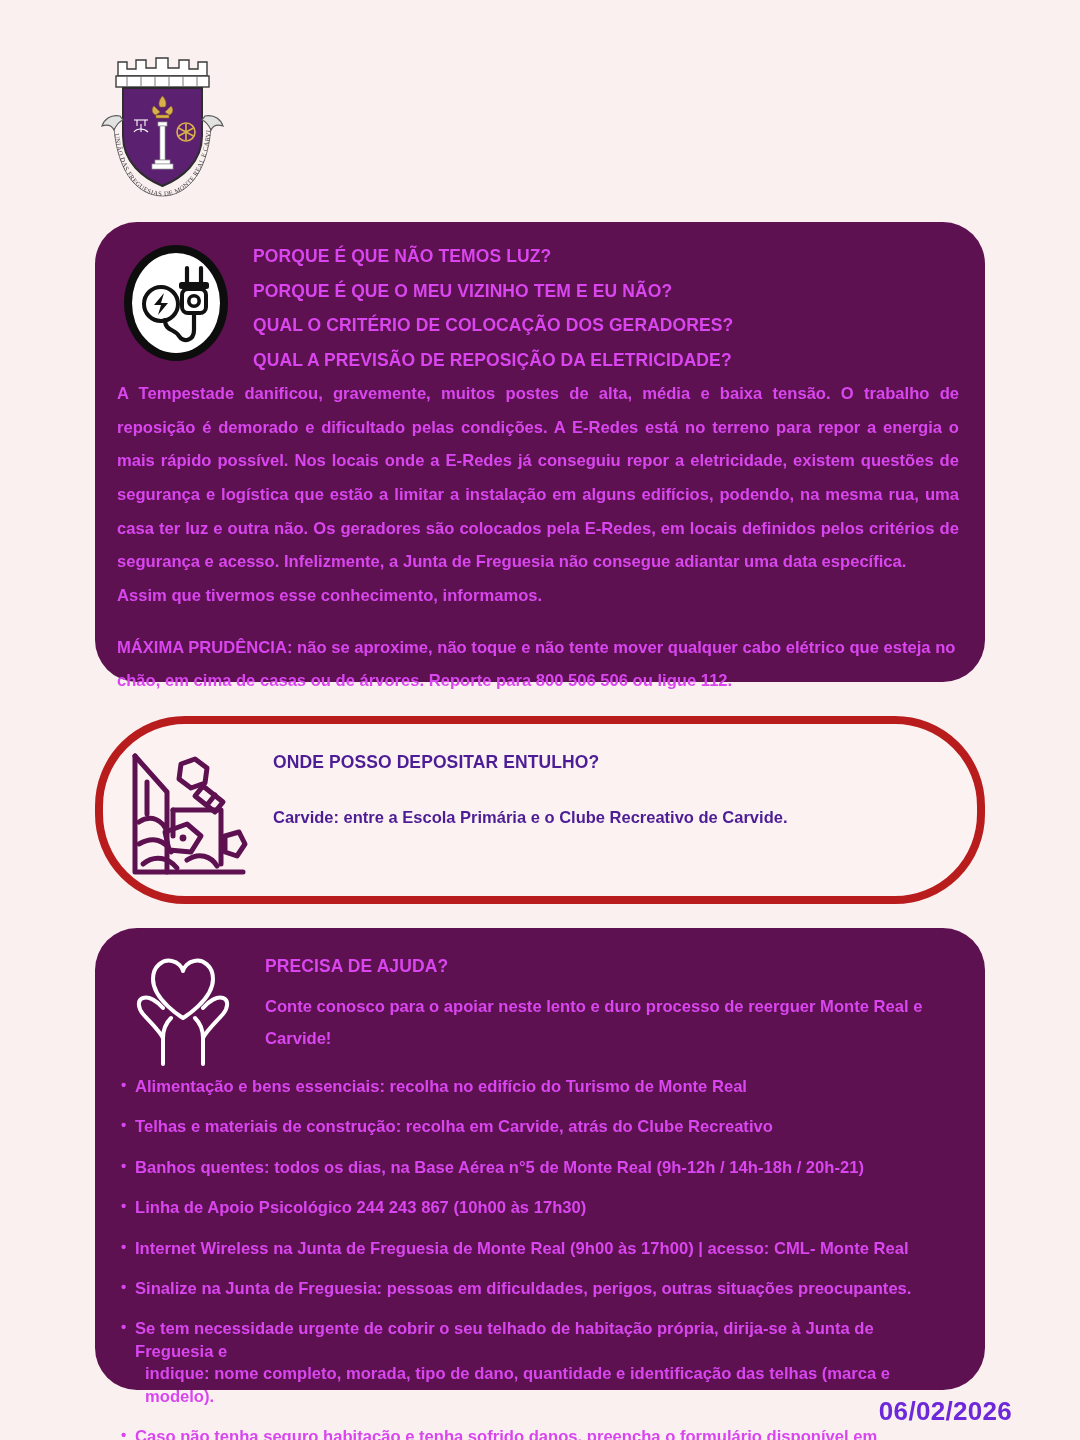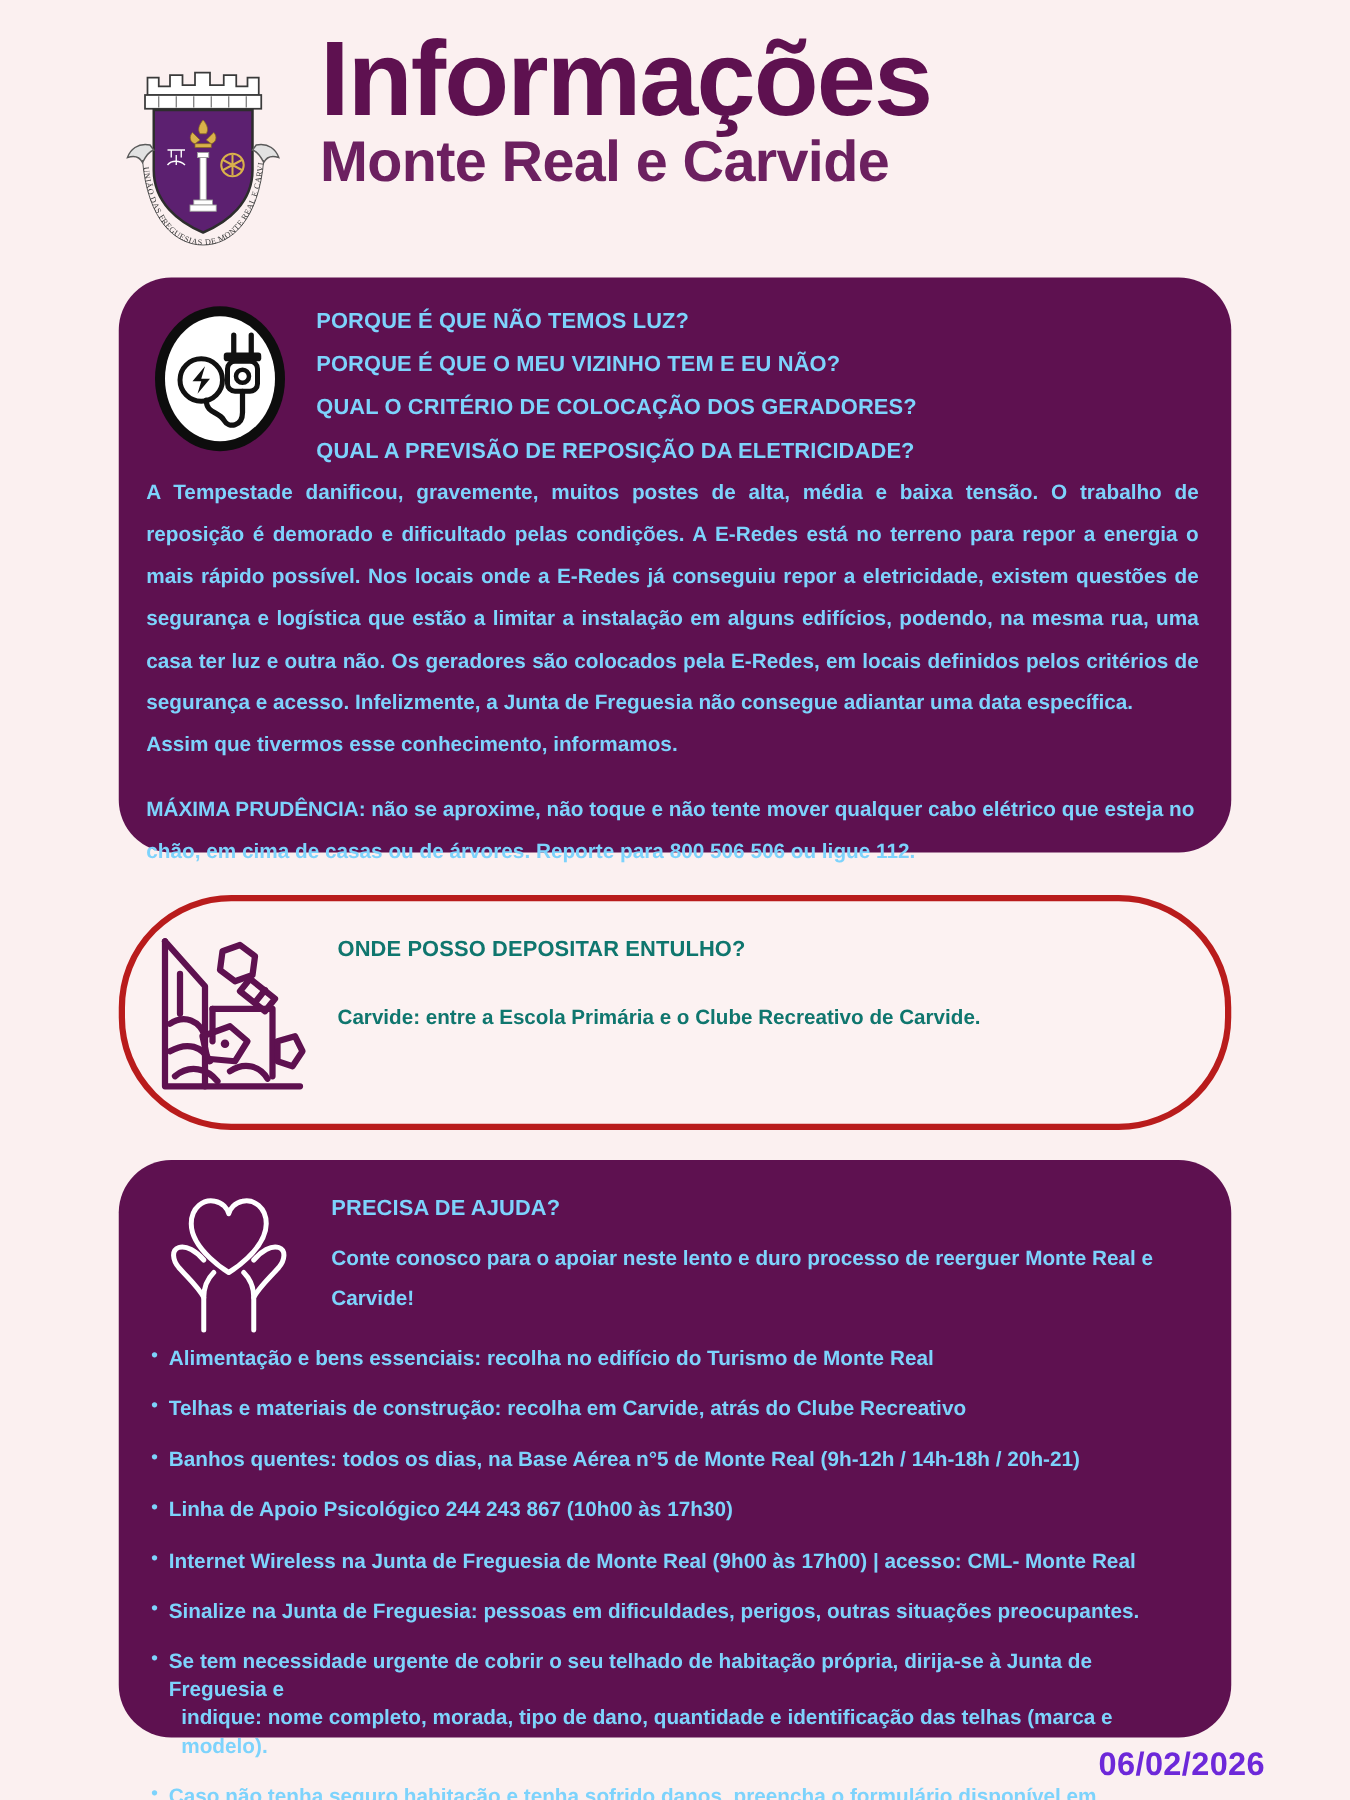--- a/index.html
+++ b/index.html
@@ -65,28 +65,28 @@
   
   .panel {
     position: absolute;
     left: 95px;
     width: 890px;
   }
 
   .panel-filled {
     background: #5E1150;
     border-radius: 42px;
-    color: #7dd3fc;
+    color: #d946ef;
   }
 
   .panel-outlined {
     background: #FCF2F2;
-    border: 5px solid #b91c1c;
+    border: 8px solid #b91c1c;
     border-radius: 100px;
-    color: #0f766e;
+    color: #4c1d95;
   }
 
   
   #panel-power { top: 222px; height: 460px; }
   
   #panel-debris { top: 716px; height: 188px; border-radius: 90px; }
   
   #panel-help { top: 928px; height: 462px; border-radius: 42px; }
 
   .panel-head {
@@ -248,24 +248,20 @@
           <path d="M109 80 C119 78 125 84 127 90 C121 88 117 90 115 94 C112 88 109 85 106 84 Z"></path>
         </g>
 
         <path id="mottoArc" d="M18 92 C22 140 44 160 66.5 160 C89 160 111 140 115 92" fill="none" stroke="#5a5a5a" stroke-width="0.8"></path>
         <text font-size="6.6" fill="#3a3a3a" font-family="'Liberation Serif', serif" letter-spacing="0.4">
           <textPath href="#mottoArc" startOffset="3%">UNIÃO DAS FREGUESIAS DE MONTE REAL E CARVIDE</textPath>
         </text>
       </svg>
     </div>
 
-    <div class="title-block">
-      <div class="title-main">Informações</div>
-      <div class="title-sub">Monte Real e Carvide</div>
-    </div>
   </div>
 
   <div class="panel panel-filled" id="panel-power">
 
     <div class="panel-head">
       <div class="icon-slot">
         <svg width="110" height="122" viewBox="0 0 110 122" xmlns="http://www.w3.org/2000/svg">
           <ellipse cx="55" cy="61" rx="52" ry="58" fill="#0d0d0d"></ellipse>
           <ellipse cx="55" cy="61" rx="44" ry="50" fill="#ffffff"></ellipse>
 

